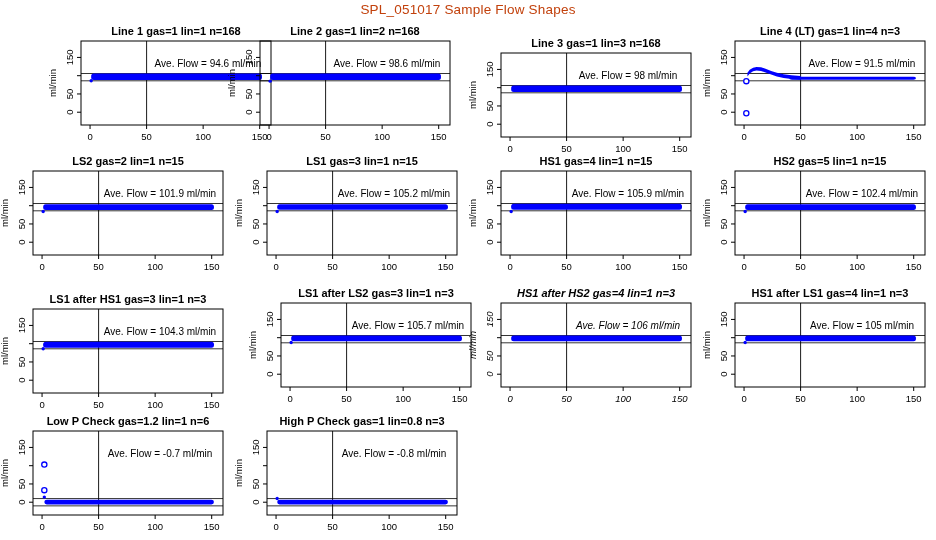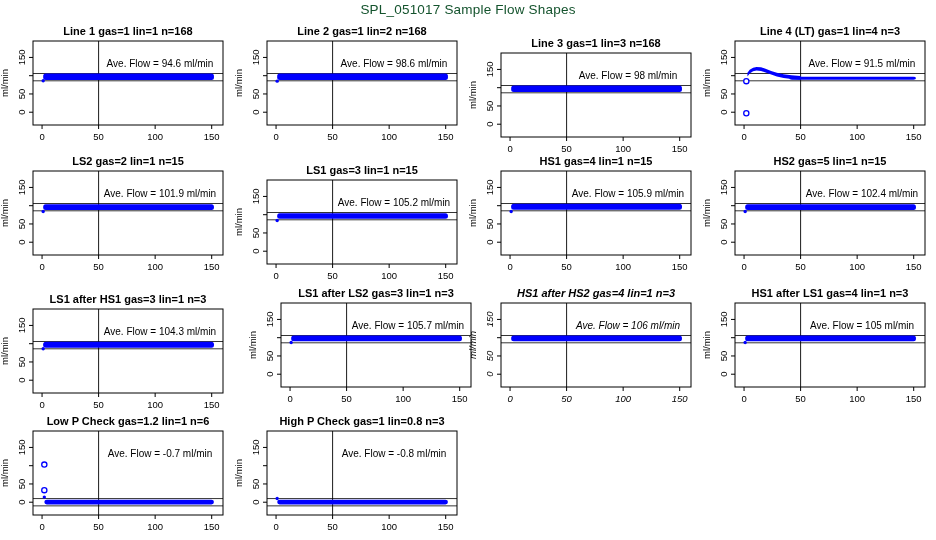--- a/index.html
+++ b/index.html
@@ -1,35 +1,35 @@
 <!DOCTYPE html>
 <html><head>
 <meta charset="utf-8">
 <style>
   html,body{margin:0;padding:0;background:#ffffff;}
   body{width:936px;height:540px;overflow:hidden;position:relative;
        font-family:"Liberation Sans", sans-serif;}
   .fig{position:absolute;inset:0;background:#ffffff;}
   .main-title{position:absolute;top:2px;left:0;width:936px;text-align:center;
-              font-size:13.5px;color:#14532d;letter-spacing:0.2px;}
+              font-size:13.5px;color:#c2410c;letter-spacing:0.2px;}
   .panel{position:absolute;width:234px;height:132px;}
   .panel svg{display:block;}
   text{fill:#000000;}
   .ptitle{font-weight:bold;font-size:11px;}
   .tick{font-size:9.5px;}
   .ylab{font-size:9.5px;}
   .anno{font-size:10px;}
 </style>
 </head>
 <body>
 
 <div class="fig">
   <div class="main-title">SPL_051017  Sample Flow Shapes</div>
   <div id="panels">
-      <div class="panel" style="left: 0px; top: 23px;">
+      <div class="panel" style="left: 0px; top: 23px; padding-left: 48px;">
         <svg width="234" height="132">
           <text x="128" y="12" text-anchor="middle" class="ptitle">Line 1 gas=1 lin=1 n=168</text>
           <rect x="33" y="18" width="190" height="84" fill="none" stroke="#000000" stroke-width="1"></rect>
           <line x1="29" y1="34.434782608695656" x2="33" y2="34.434782608695656" stroke="#000000" stroke-width="1"></line>
           <text x="22" y="37.434782608695656" class="tick" text-anchor="middle" transform="rotate(-90 22 34.434782608695656)">150</text>
           <line x1="29" y1="52.69565217391305" x2="33" y2="52.69565217391305" stroke="#000000" stroke-width="1"></line>
           <line x1="29" y1="70.95652173913044" x2="33" y2="70.95652173913044" stroke="#000000" stroke-width="1"></line>
           <text x="22" y="73.95652173913044" class="tick" text-anchor="middle" transform="rotate(-90 22 70.95652173913044)">50</text>
           <line x1="29" y1="89.21739130434783" x2="33" y2="89.21739130434783" stroke="#000000" stroke-width="1"></line>
           <text x="22" y="92.21739130434783" class="tick" text-anchor="middle" transform="rotate(-90 22 89.21739130434783)">0</text>
@@ -43,21 +43,21 @@
           <text x="211.6904761904762" y="117" class="tick" text-anchor="middle">150</text>
           <text x="8" y="60" class="ylab" text-anchor="middle" transform="rotate(-90 8 60)">ml/min</text>
           <line x1="98.5952380952381" y1="18" x2="98.5952380952381" y2="102" stroke="#000000" stroke-width="0.9"></line>
           <line x1="33" y1="50.504347826086956" x2="223" y2="50.504347826086956" stroke="#000000" stroke-width="0.8"></line>
           <line x1="33" y1="57.80869565217391" x2="223" y2="57.80869565217391" stroke="#000000" stroke-width="0.8"></line>
           <rect x="43.17857142857143" y="50.504347826086956" width="170.77380952380952" height="6.573913043478264" rx="2.5" fill="#0000FF"></rect>
           <circle cx="43.17857142857143" cy="57.80869565217391" r="1.7" fill="#0000FF"></circle>
           <text x="160" y="44" class="anno" text-anchor="middle">Ave. Flow =  94.6  ml/min</text>
         </svg>
       </div>
-      <div class="panel" style="left: 234px; top: 23px;">
+      <div class="panel" style="left: 227px; top: 23px;">
         <svg width="234" height="132">
           <text x="128" y="12" text-anchor="middle" class="ptitle">Line 2 gas=1 lin=2 n=168</text>
           <rect x="33" y="18" width="190" height="84" fill="none" stroke="#000000" stroke-width="1"></rect>
           <line x1="29" y1="34.434782608695656" x2="33" y2="34.434782608695656" stroke="#000000" stroke-width="1"></line>
           <text x="22" y="37.434782608695656" class="tick" text-anchor="middle" transform="rotate(-90 22 34.434782608695656)">150</text>
           <line x1="29" y1="52.69565217391305" x2="33" y2="52.69565217391305" stroke="#000000" stroke-width="1"></line>
           <line x1="29" y1="70.95652173913044" x2="33" y2="70.95652173913044" stroke="#000000" stroke-width="1"></line>
           <text x="22" y="73.95652173913044" class="tick" text-anchor="middle" transform="rotate(-90 22 70.95652173913044)">50</text>
           <line x1="29" y1="89.21739130434783" x2="33" y2="89.21739130434783" stroke="#000000" stroke-width="1"></line>
           <text x="22" y="92.21739130434783" class="tick" text-anchor="middle" transform="rotate(-90 22 89.21739130434783)">0</text>
@@ -156,21 +156,21 @@
           <text x="211.6904761904762" y="117" class="tick" text-anchor="middle">150</text>
           <text x="8" y="60" class="ylab" text-anchor="middle" transform="rotate(-90 8 60)">ml/min</text>
           <line x1="98.5952380952381" y1="18" x2="98.5952380952381" y2="102" stroke="#000000" stroke-width="0.9"></line>
           <line x1="33" y1="50.504347826086956" x2="223" y2="50.504347826086956" stroke="#000000" stroke-width="0.8"></line>
           <line x1="33" y1="57.80869565217391" x2="223" y2="57.80869565217391" stroke="#000000" stroke-width="0.8"></line>
           <rect x="43.17857142857143" y="51.23478260869565" width="170.77380952380952" height="5.843478260869567" rx="2.5" fill="#0000FF"></rect>
           <circle cx="43.17857142857143" cy="58.53913043478261" r="1.7" fill="#0000FF"></circle>
           <text x="160" y="44" class="anno" text-anchor="middle">Ave. Flow =  101.9  ml/min</text>
         </svg>
       </div>
-      <div class="panel" style="left: 234px; top: 162px;">
+      <div class="panel" style="left: 234px; top: 153px;">
         <svg width="234" height="132">
           <text x="128" y="12" text-anchor="middle" class="ptitle">LS1 gas=3 lin=1 n=15</text>
           <rect x="33" y="18" width="190" height="84" fill="none" stroke="#000000" stroke-width="1"></rect>
           <line x1="29" y1="34.434782608695656" x2="33" y2="34.434782608695656" stroke="#000000" stroke-width="1"></line>
           <text x="22" y="37.434782608695656" class="tick" text-anchor="middle" transform="rotate(-90 22 34.434782608695656)">150</text>
           <line x1="29" y1="52.69565217391305" x2="33" y2="52.69565217391305" stroke="#000000" stroke-width="1"></line>
           <line x1="29" y1="70.95652173913044" x2="33" y2="70.95652173913044" stroke="#000000" stroke-width="1"></line>
           <text x="22" y="73.95652173913044" class="tick" text-anchor="middle" transform="rotate(-90 22 70.95652173913044)">50</text>
           <line x1="29" y1="89.21739130434783" x2="33" y2="89.21739130434783" stroke="#000000" stroke-width="1"></line>
           <text x="22" y="92.21739130434783" class="tick" text-anchor="middle" transform="rotate(-90 22 89.21739130434783)">0</text>

